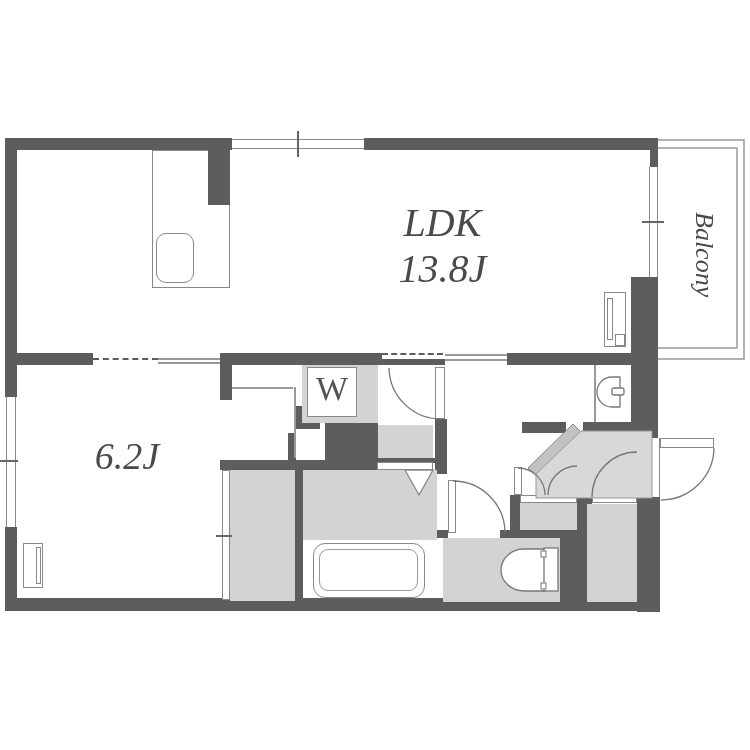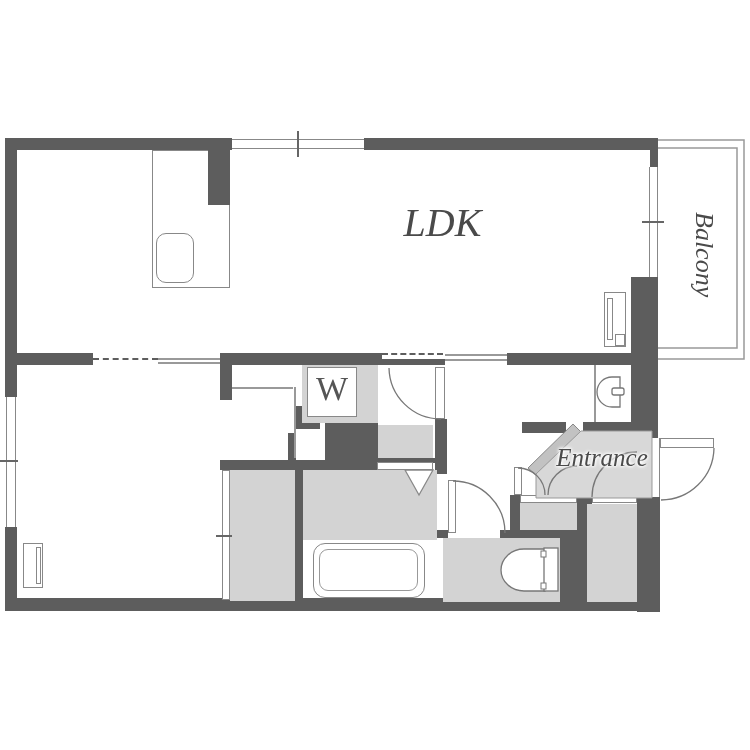--- a/index.html
+++ b/index.html
@@ -146,20 +146,21 @@
     <rect x="612" y="388" width="12" height="7" rx="2" style="fill:#fff;stroke:#777;stroke-width:1.3;"></rect>
 
     <path d="M545,549 L524,549 A23,21 0 0 0 524,591 L545,591 Z" style="fill:#fff;stroke:#777;stroke-width:1.3;"></path>
     <rect x="544" y="548" width="14" height="43" style="fill:#fff;stroke:#777;stroke-width:1.3;"></rect>
     <rect x="541" y="551" width="5" height="6" style="fill:#fff;stroke:#777;stroke-width:1;"></rect>
     <rect x="541" y="583" width="5" height="6" style="fill:#fff;stroke:#777;stroke-width:1;"></rect>
   </svg>
 
   <div class="label" id="ldk-label">
     <div>LDK</div>
+    <div>13.8J</div>
   </div>
   <div class="label" id="room-label">
+    <div>6.2J</div>
   </div>
   <div class="label" id="balcony-label">Balcony</div>
-  <div class="label" id="entrance-label">Entrance</div>
   <div class="label" id="w-label">W</div>
 
 </div>
 
 </body></html>

